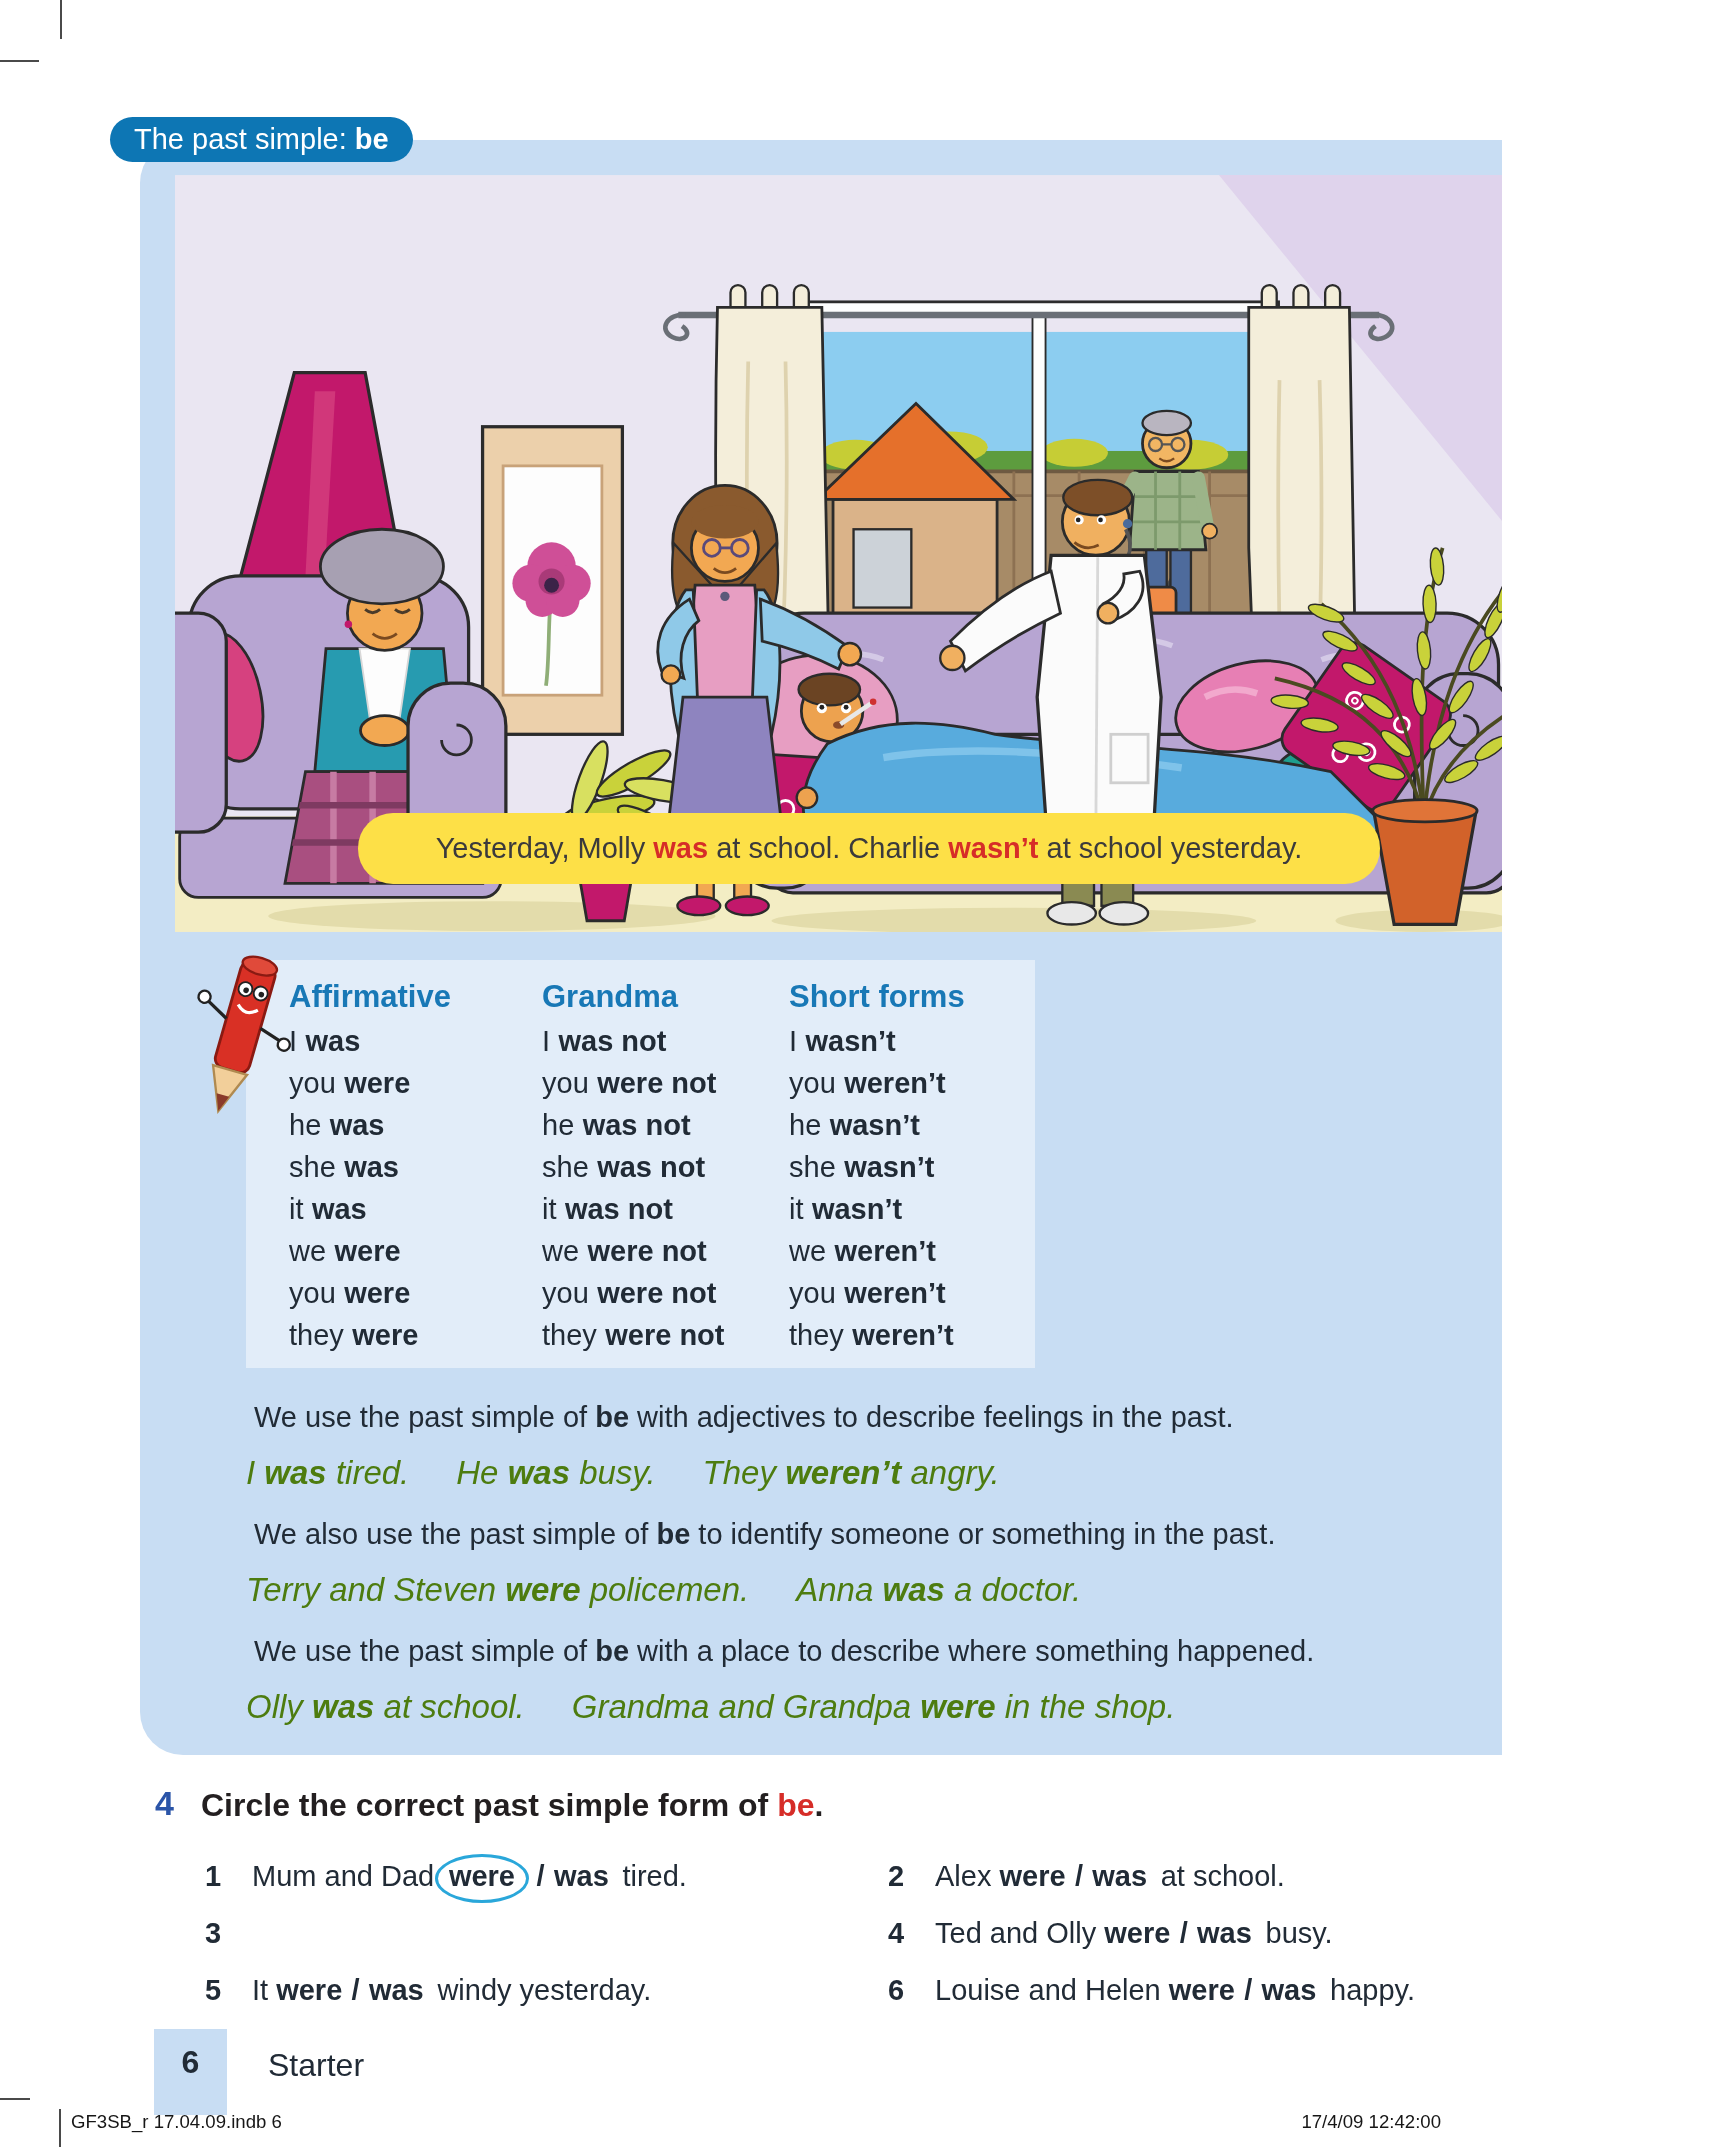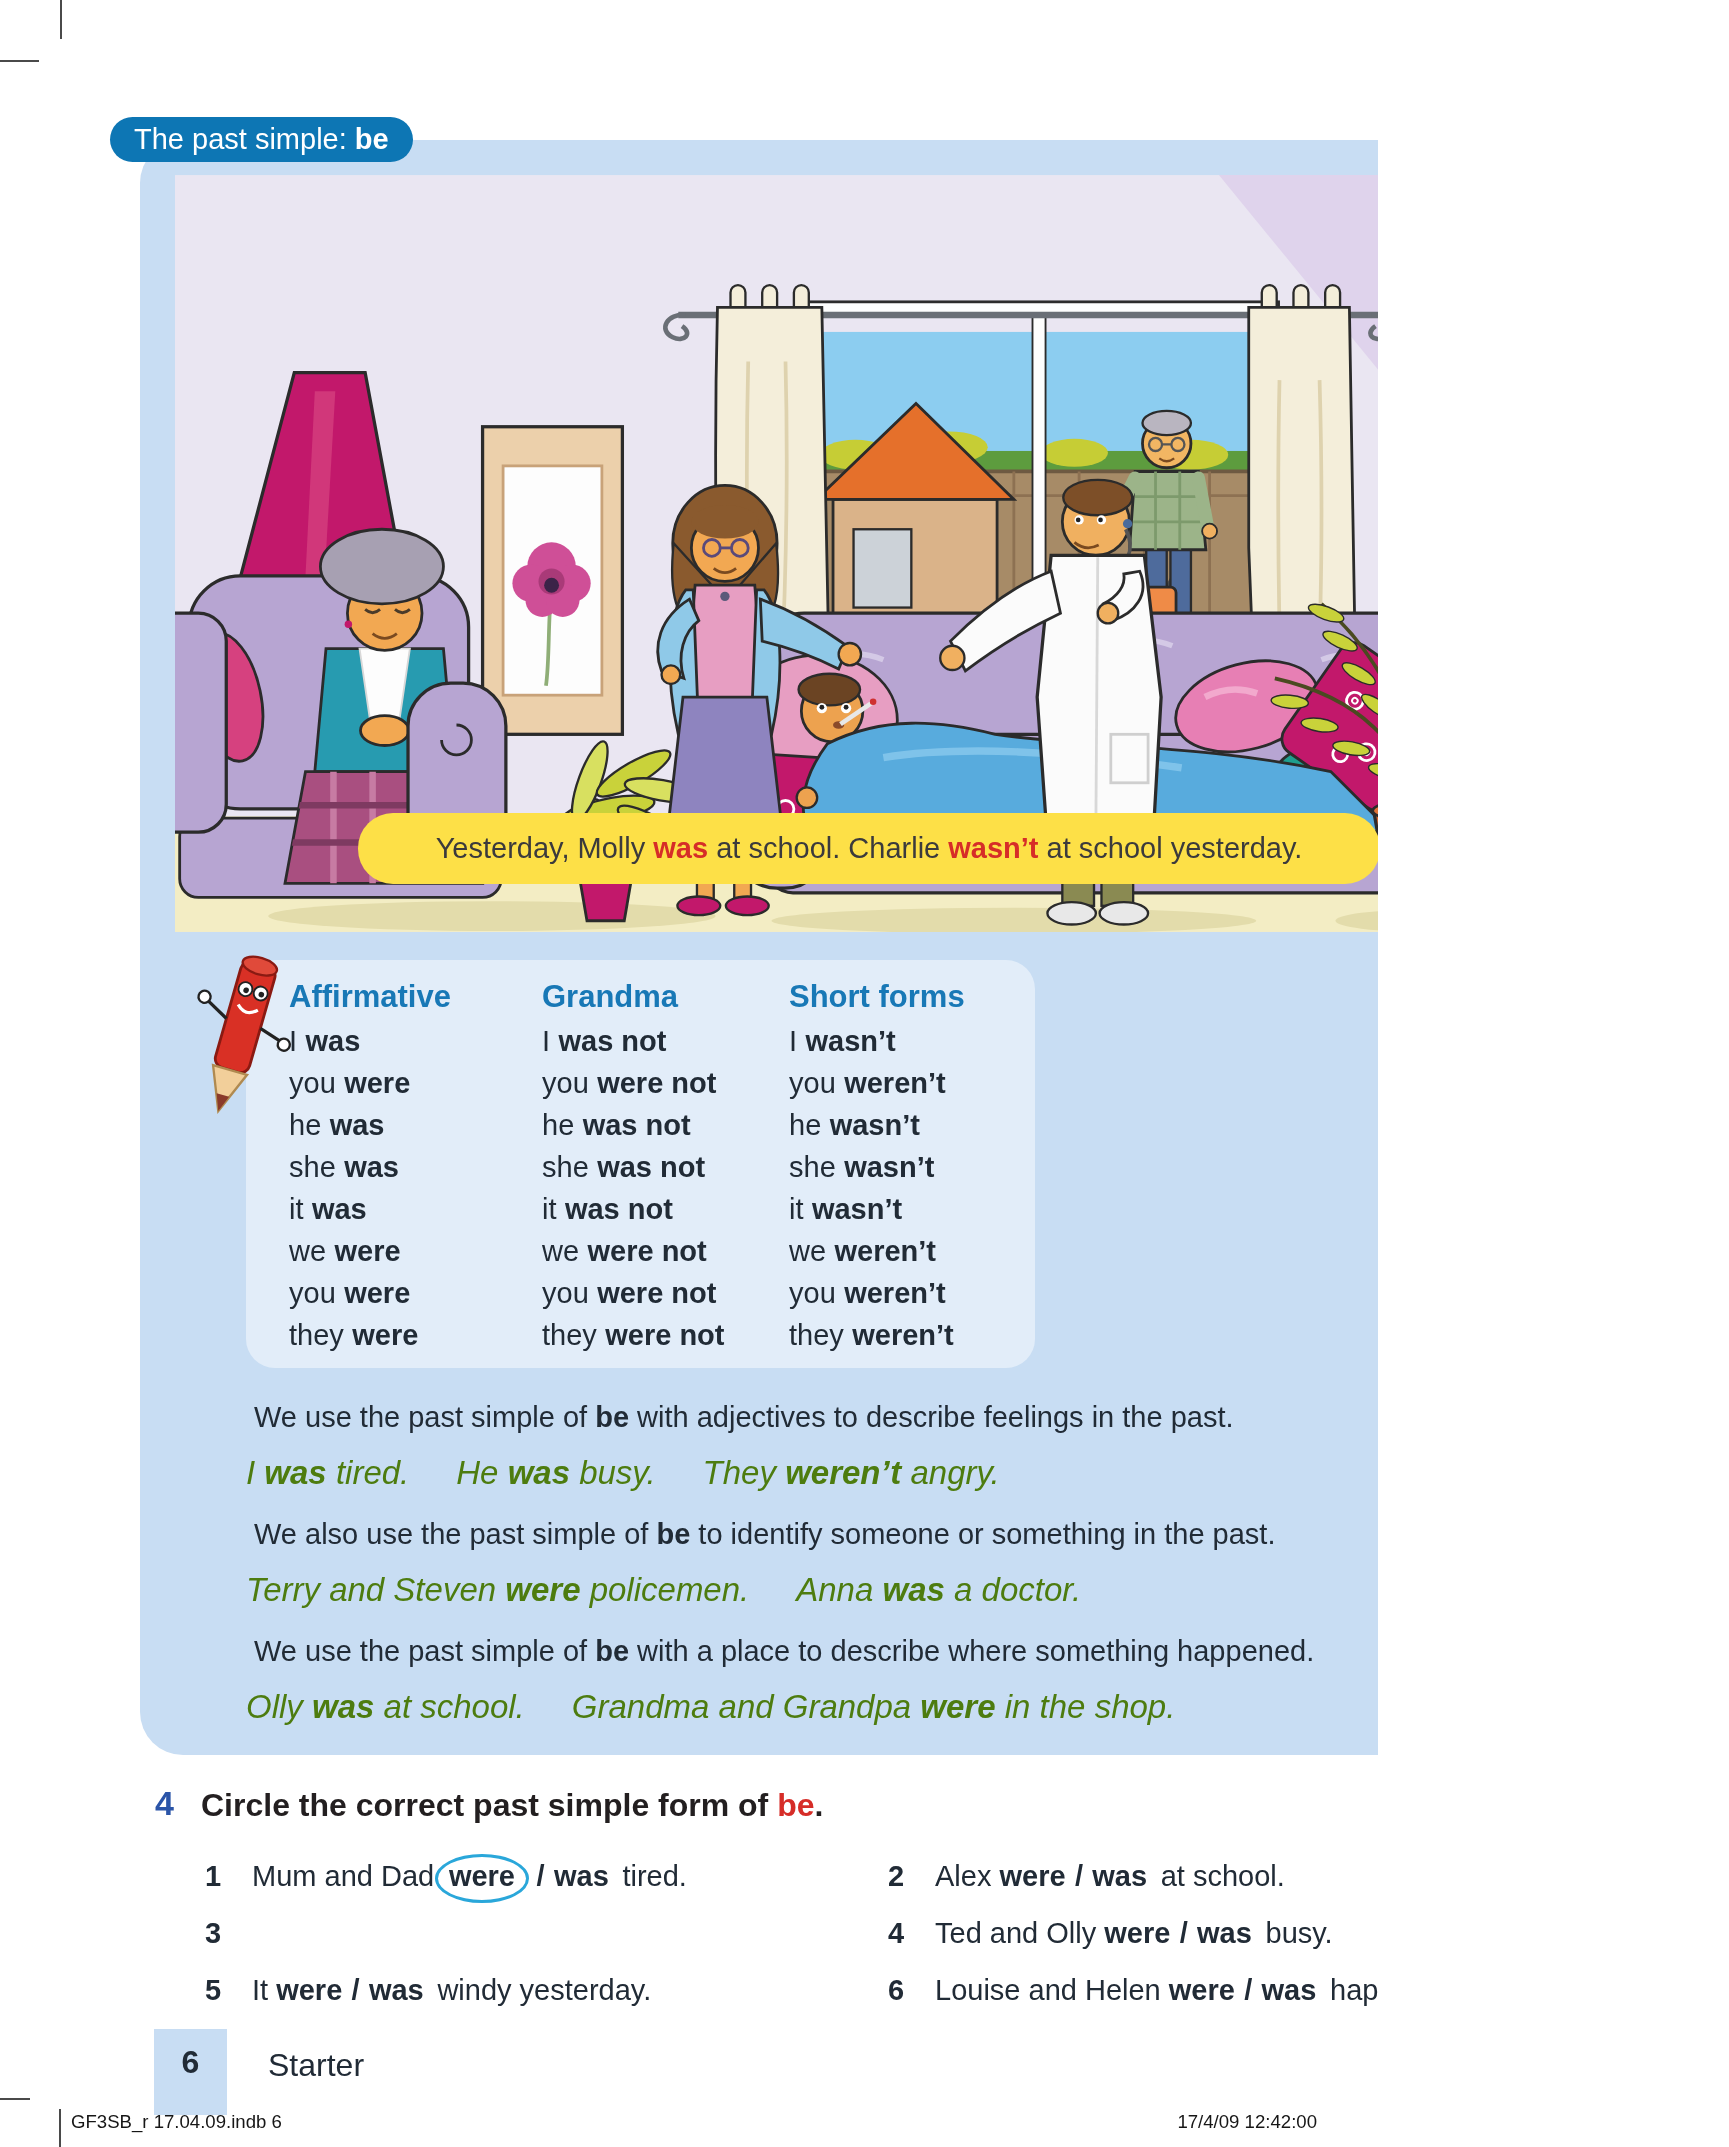--- a/index.html
+++ b/index.html
@@ -1,33 +1,33 @@
 <!DOCTYPE html>
 <html style="font-size:15px"><head>
 <meta charset="utf-8">
 <style>
   html,body{margin:0;padding:0;background:#fff;}
   body{font-family:"Liberation Sans",sans-serif;color:#212b36;}
-  .page{position:relative;width:1378px;height:2148px;background:#ffffff;overflow:hidden;}
+  .page{position:relative;width:1502px;height:2148px;background:#ffffff;overflow:hidden;}
   
   .crop{position:absolute;background:#4a4a4a;}
   
   .banner{position:absolute;left:110px;top:117px;height:45px;line-height:45px;
     background:#0d76b4;color:#fff;border-radius:23px;padding:0 24px;font-size:29px;z-index:6;}
   .banner b{font-weight:700;}
   
   .panel{position:absolute;left:140px;top:140px;width:1443px;height:1615px;background:#c8ddf3;border-radius:43px;z-index:1;}
   
   .illu{position:absolute;left:175px;top:175px;width:1372px;height:757px;z-index:2;}
   .illu svg{display:block;width:1372px;height:757px;}
   .caption{position:absolute;left:183px;top:638px;width:1022px;height:71px;background:#fde047;border-radius:35px;
     display:flex;align-items:center;justify-content:center;font-size:29px;color:#3b3a3c;white-space:pre;z-index:4;}
   .caption b{color:#d62d28;font-weight:700;}
   
-  .gbox{position:absolute;left:246px;top:960px;width:789px;height:408px;background:#e2edf9;z-index:2;border-radius:29px;}
+  .gbox{position:absolute;left:246px;top:960px;width:789px;height:408px;background:#e2edf9;z-index:2;}
   .gcol{position:absolute;top:15px;}
   .gcol .ghead{font-size:31px;font-weight:700;color:#1878b6;line-height:43px;margin-bottom:1.9px;}
   .trow{font-size:29px;line-height:42px;color:#212b36;}
   .trow .pn{margin-right:8.4px;}
   .pencil{position:absolute;left:183px;top:943px;z-index:3;}
   
   .usage{position:absolute;left:246px;top:1385px;width:1314px;z-index:2;}
   .rule{margin:8px;font-size:29px;line-height:48px;color:#212b36;}
   .exline{margin:0 0 13px 0;font-size:33px;line-height:48px;font-style:italic;color:#4d7c0f;}
   .ex{margin-right:47px;}

